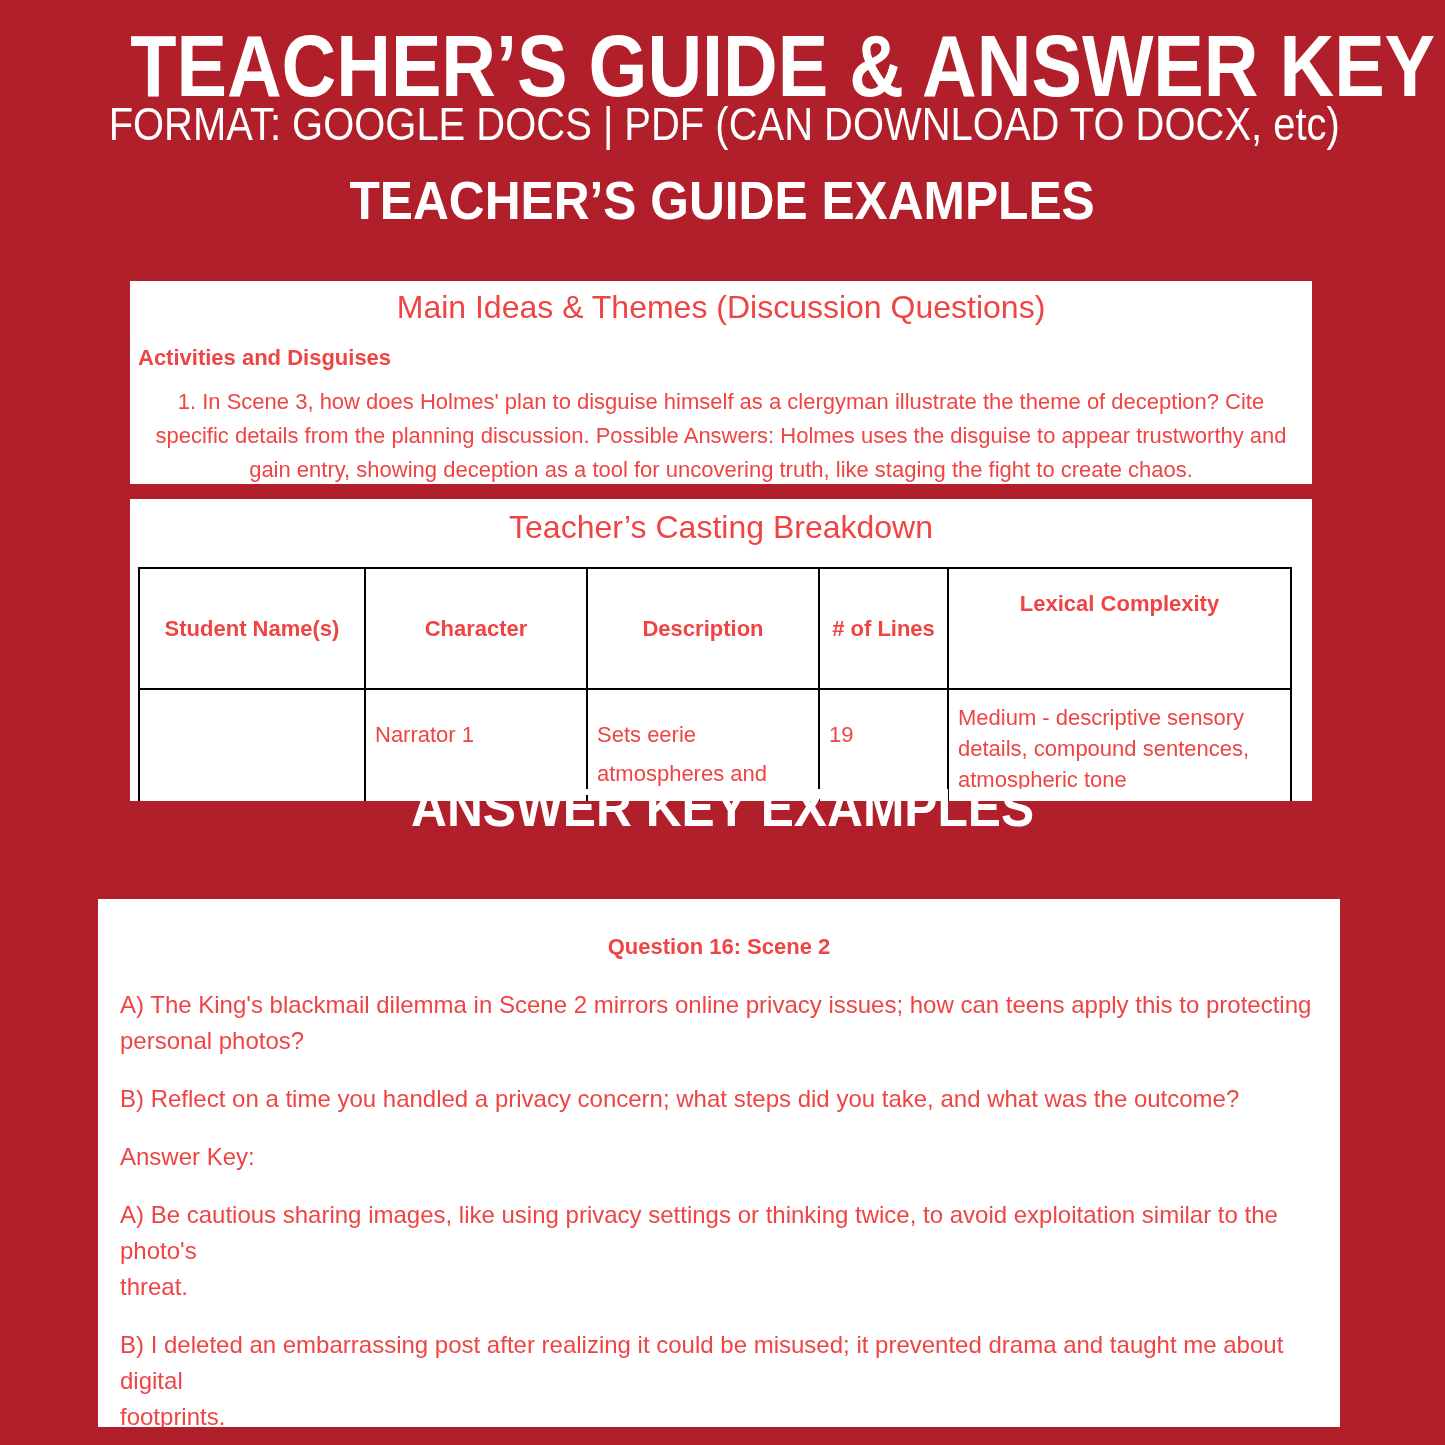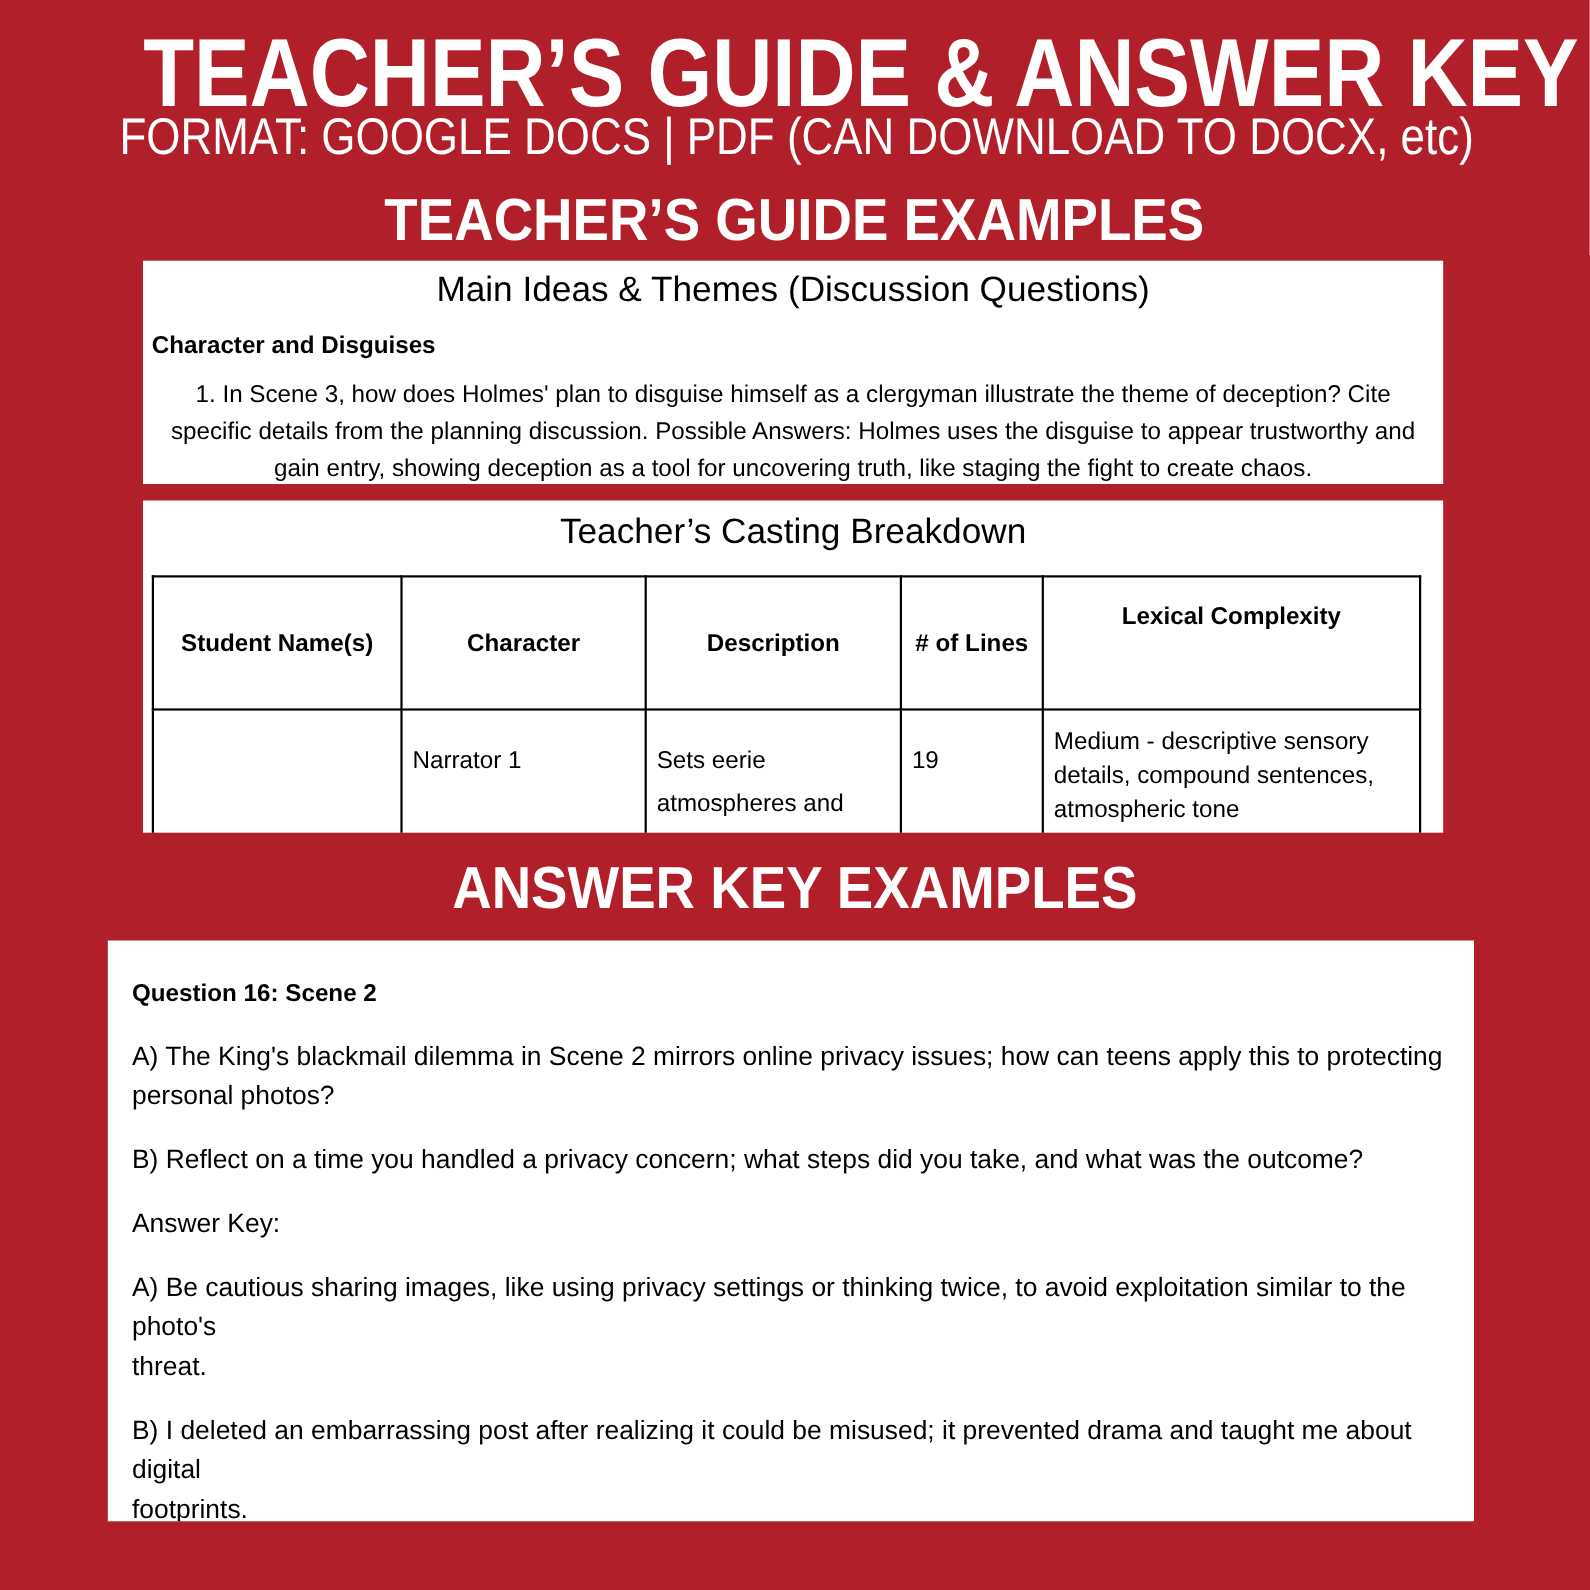--- a/index.html
+++ b/index.html
@@ -31,22 +31,23 @@
   .format-line .condense { transform: scaleX(0.85); }
   .section-heading { font-size: 54px; line-height: 60px; }
   .section-heading .condense { transform: scaleX(0.92); }
   .guide-heading { top: 170px; }
   .answer-heading { top: 777px; }
 
   
   .panel {
     position: absolute;
     background: #ffffff;
-    color: #000000;
+    color: #ef4444;
     overflow: hidden;
+    margin-top: 44px;
   }
   .panel-1 { left: 130px; top: 237px; width: 1182px; height: 203px; }
   .panel-2 { left: 130px; top: 455px; width: 1182px; height: 302px; }
   .panel-3 { left: 98px;  top: 855px; width: 1242px; height: 528px; }
 
   .doc-title {
     font-size: 32px;
     line-height: 40px;
     text-align: center;
   }
@@ -59,21 +60,21 @@
 
   .doc-para {
     font-size: 22px;
     margin: 0;
     white-space: pre-line;
   }
   .panel-1 .doc-para { margin-top: 12px; line-height: 34px; padding: 0 8px; text-align: center; }
 
   
   .p3-body { padding: 0 22px; }
-  .p3-heading { font-weight: bold; font-size: 22px; line-height: 36px; margin-top: 30px; }
+  .p3-heading { font-weight: bold; font-size: 22px; line-height: 36px; margin-top: 30px; text-align: center; }
   .p3-para { font-size: 24px; line-height: 36px; margin: 22px 0 0 0; white-space: pre-line; }
 
   
   .casting-table {
     border-collapse: collapse;
     table-layout: fixed;
     width: 1152px;
     margin: 20px 0 0 8px;
   }
   .casting-table th, .casting-table td {
@@ -108,21 +109,21 @@
   </div>
   <div class="banner format-line">
     <span class="condense">FORMAT: GOOGLE DOCS | PDF (CAN DOWNLOAD TO DOCX, etc)</span>
   </div>
   <div class="banner section-heading guide-heading">
     <span class="condense">TEACHER’S GUIDE EXAMPLES</span>
   </div>
 
   <section class="panel panel-1">
     <div class="doc-title">Main Ideas &amp; Themes (Discussion Questions)</div>
-    <div class="doc-bold">Character and Disguises</div>
+    <div class="doc-bold">Activities and Disguises</div>
     <p class="doc-para">1. In Scene 3, how does Holmes' plan to disguise himself as a clergyman illustrate the theme of deception? Cite
 specific details from the planning discussion. Possible Answers: Holmes uses the disguise to appear trustworthy and
 gain entry, showing deception as a tool for uncovering truth, like staging the fight to create chaos.</p>
   </section>
 
   <section class="panel panel-2">
     <div class="doc-title">Teacher’s Casting Breakdown</div>
     <table class="casting-table">
       <colgroup>
         <col style="width:226px">

